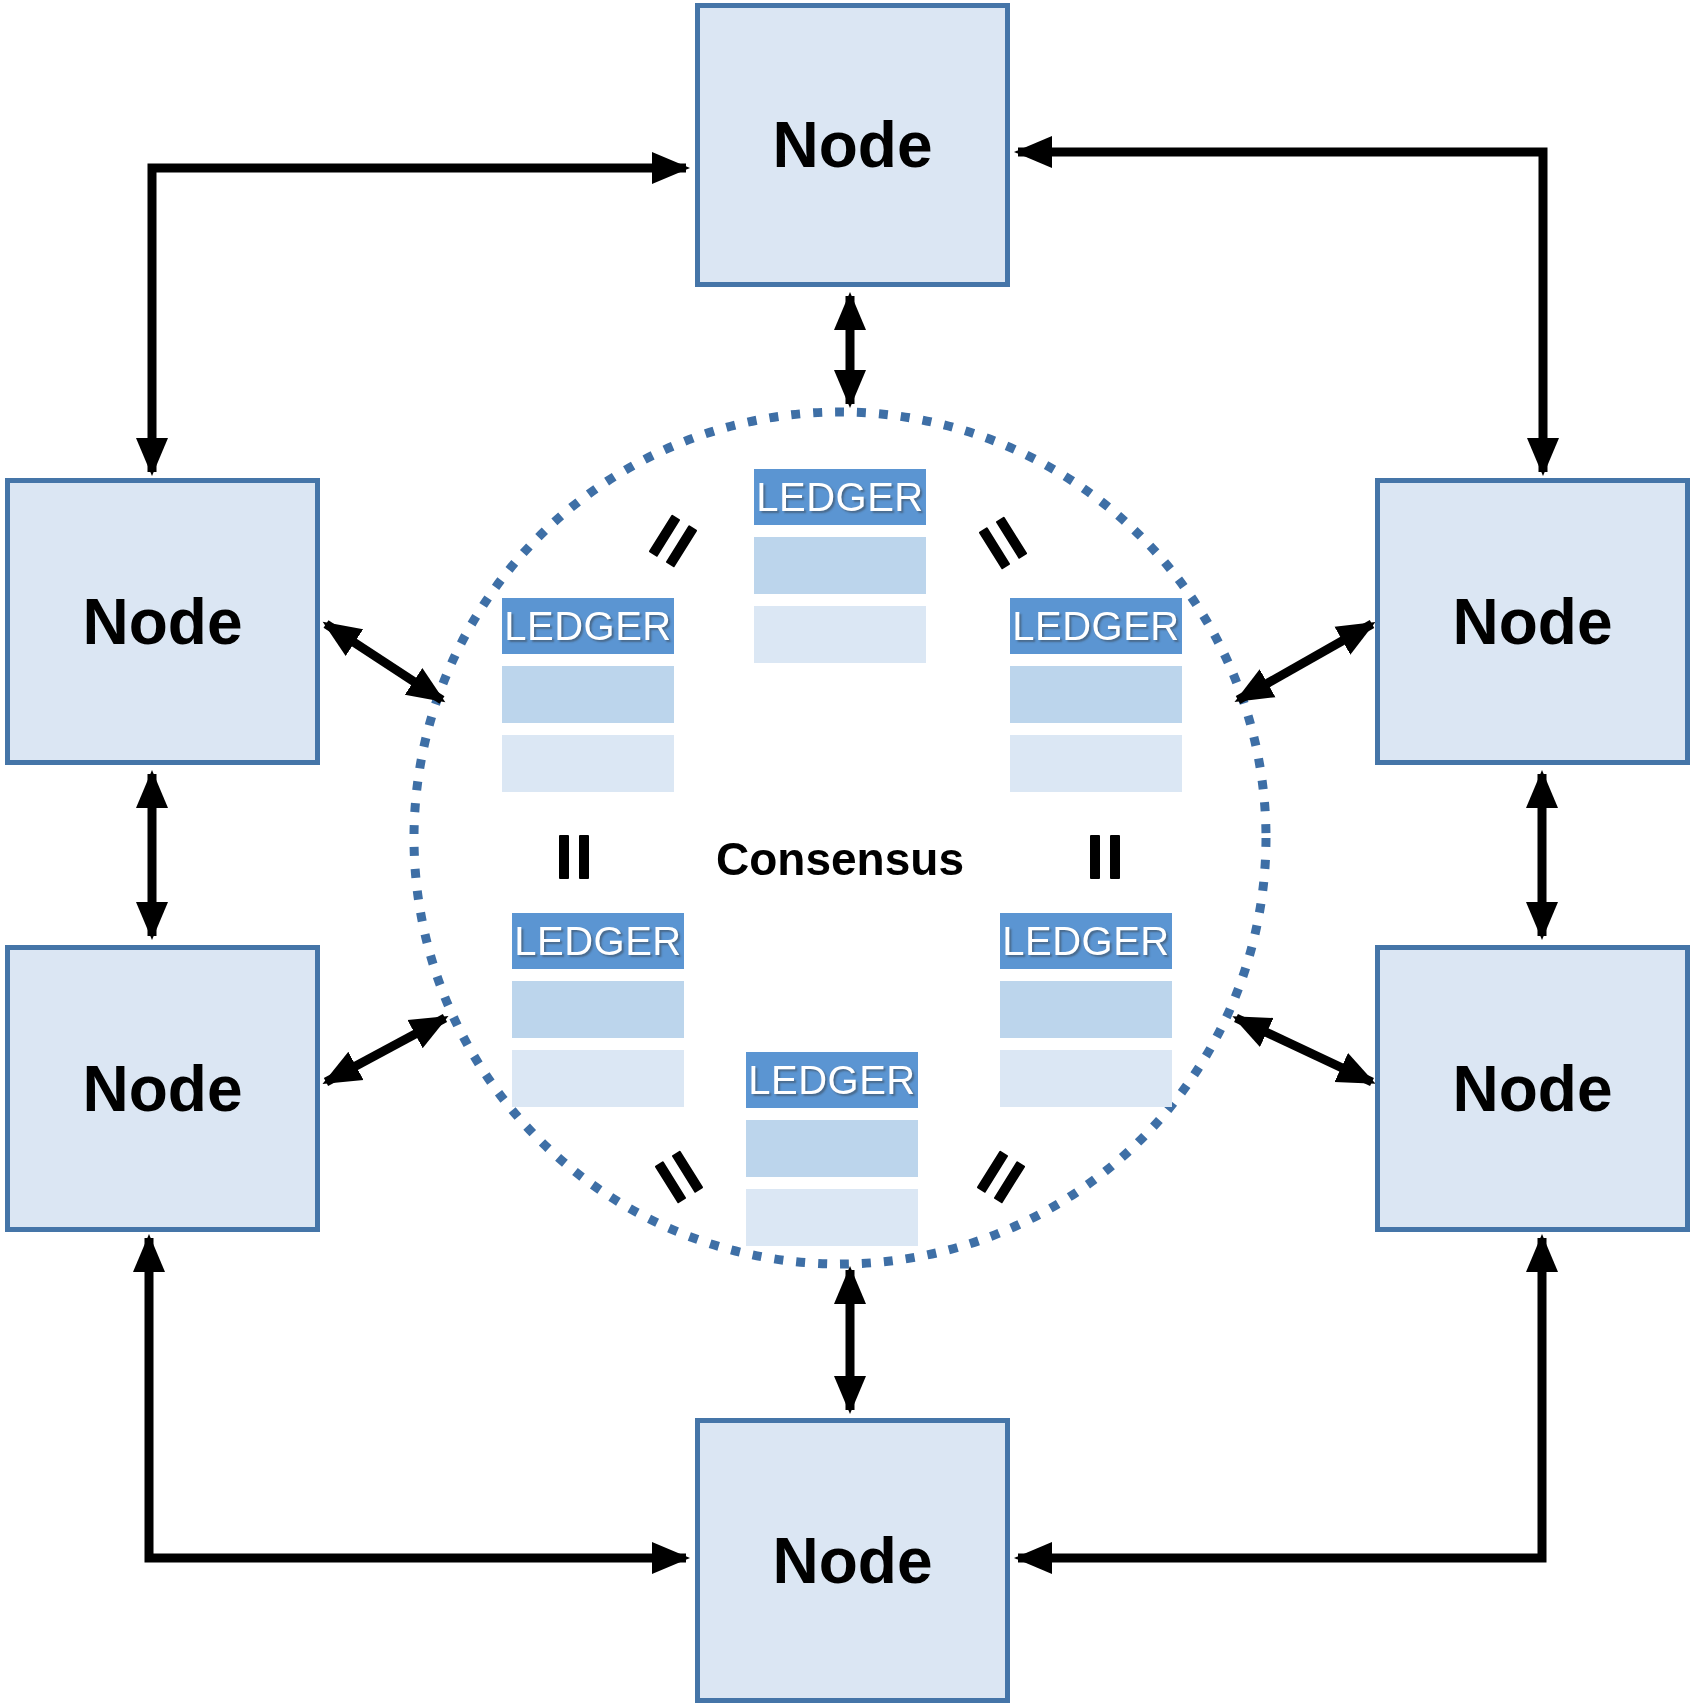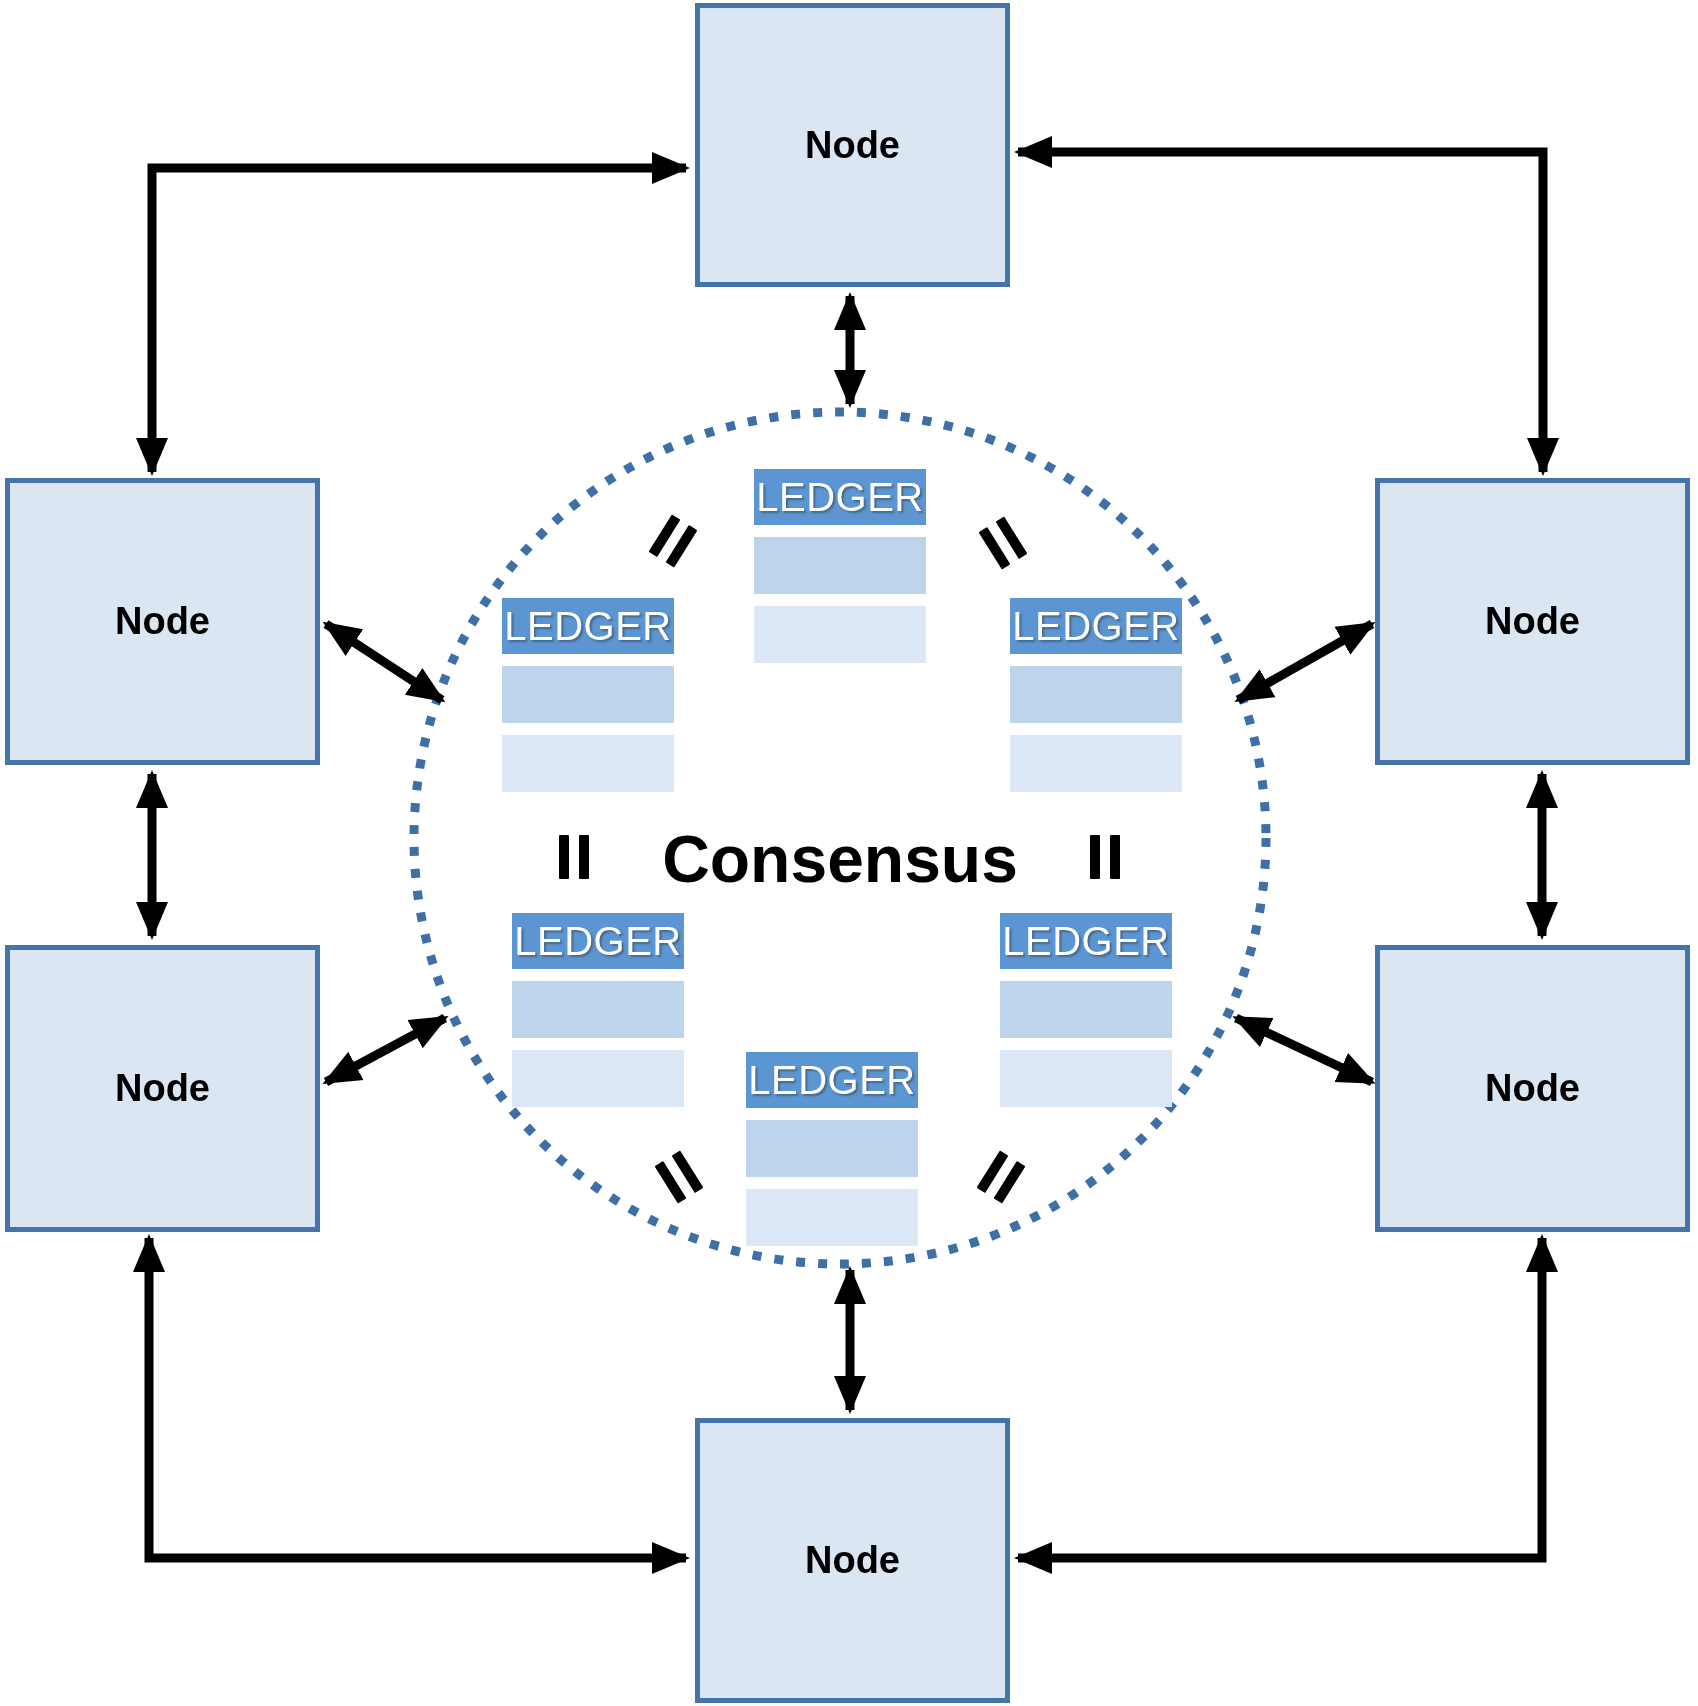--- a/index.html
+++ b/index.html
@@ -8,21 +8,21 @@
     font-family:"Liberation Sans", sans-serif;
   }
   svg.overlay{position:absolute;left:0;top:0;width:1698px;height:1706px;}
   .arrow{stroke:#000;stroke-width:9;fill:none;}
   .consensus-circle{fill:none;stroke:#3e6fa6;stroke-width:9;}
 
   .node{
     position:absolute;width:315px;height:287px;box-sizing:border-box;
     background:#dbe6f3;border:5px solid #4575a8;
     display:flex;align-items:center;justify-content:center;
-    font-size:38px;font-weight:700;color:#000;
+    font-size:64px;font-weight:700;color:#000;
   }
   .node-top{left:695px;top:3px;height:284px;}
   .node-left-upper{left:5px;top:478px;}
   .node-left-lower{left:5px;top:945px;}
   .node-right-upper{left:1375px;top:478px;}
   .node-right-lower{left:1375px;top:945px;}
   .node-bottom{left:695px;top:1418px;height:285px;}
 
   .ledger{position:absolute;width:172px;}
   .ledger-header{
@@ -50,21 +50,21 @@
   .eq-upper-left{left:651px;top:526px;transform:rotate(-58deg);}
   .eq-upper-right{left:981px;top:528px;transform:rotate(58deg);}
   .eq-center-left{left:552px;top:842px;transform:rotate(90deg);}
   .eq-center-right{left:1083px;top:842px;transform:rotate(90deg);}
   .eq-lower-left{left:657px;top:1162px;transform:rotate(58deg);}
   .eq-lower-right{left:979px;top:1162px;transform:rotate(-58deg);}
 
   .consensus-label{
     position:absolute;left:620px;top:820px;width:440px;height:78px;
     text-align:center;line-height:78px;
-    font-size:66px;font-weight:700;color:#000;
+    font-size:46px;font-weight:700;color:#000;
   }
 </style>
 </head>
 <body>
 
 <div id="canvas">
 
   <svg class="overlay" viewBox="0 0 1698 1706">
     <defs>
       <marker id="ah" markerUnits="userSpaceOnUse" markerWidth="40" markerHeight="36" refX="34" refY="18" orient="auto-start-reverse">

